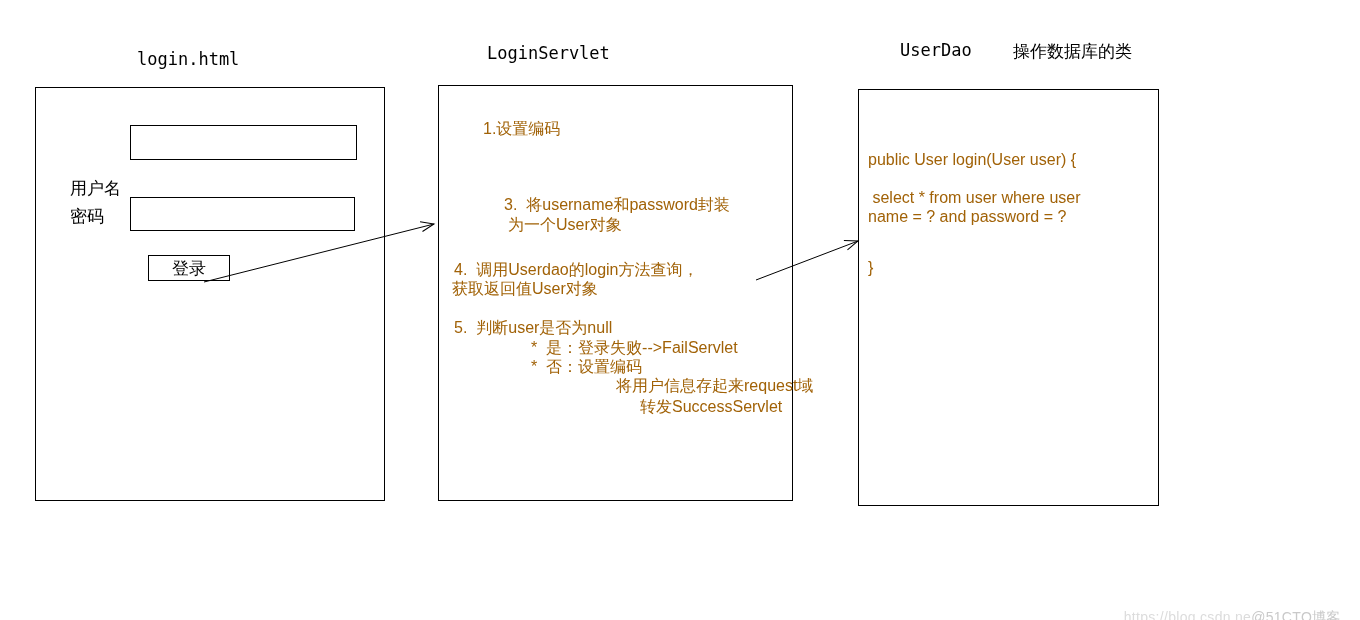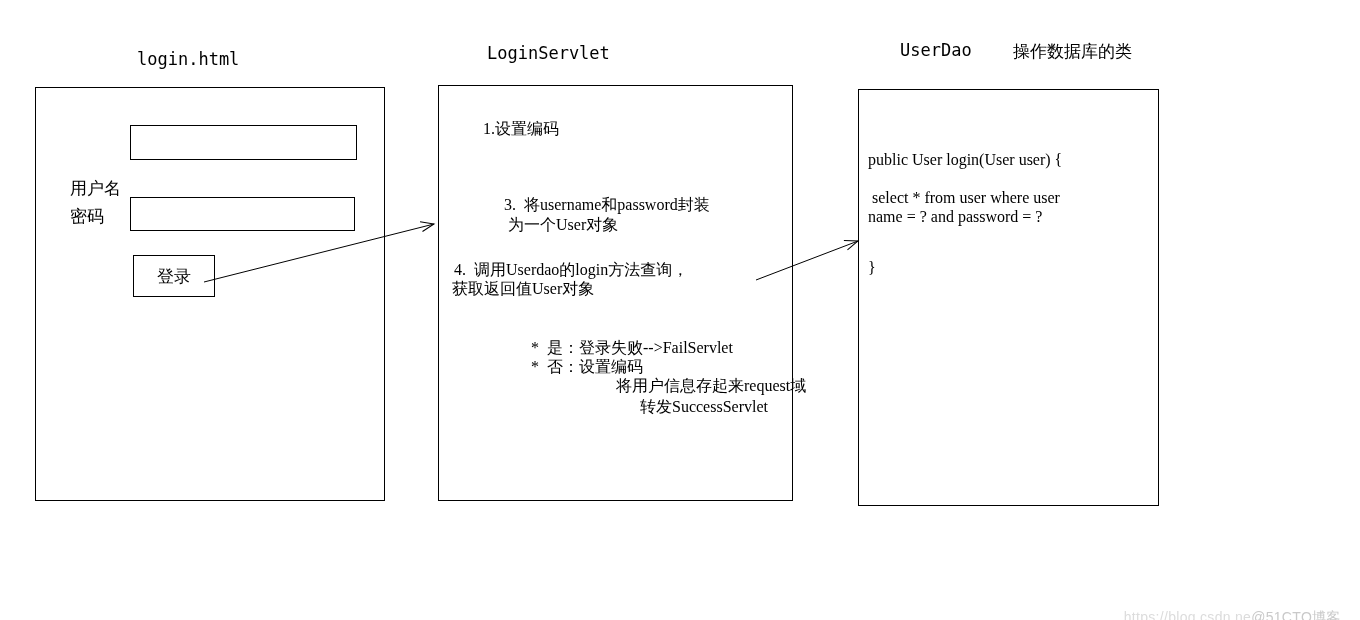--- a/index.html
+++ b/index.html
@@ -11,24 +11,24 @@
     position: relative;
     width: 1360px;
     height: 620px;
     background: #ffffff;
     overflow: hidden;
     font-family: "DejaVu Sans Mono", "Liberation Mono", monospace;
     color: #000000;
   }
   .abs { position: absolute; }
   .mono {
-    font-family: Liberation Serif, serif;
+    font-family: Liberation Sans, sans-serif;
     font-size: 16px;
     line-height: 19px;
-    color: #000000;
+    color: #a16207;
     white-space: pre;
   }
   .title {
     font-family: "DejaVu Sans Mono", "Liberation Mono", monospace;
     font-size: 17px;
     color: #000000;
     white-space: pre;
   }
   .box {
     position: absolute;
@@ -97,35 +97,36 @@
   <div class="box" style="left:35px; top:87px; width:350px; height:414px;"></div>
 
   <div class="abs label-cjk" style="left:70px; top:139px;margin-top:38px;">用户名</div>
 
   <input class="field" style="left: 130px; top: 125px; width: 227px; height: 35px;" type="text">
 
   <div class="abs label-cjk" style="left:70px; top:205px;">密码</div>
 
   <input class="field" style="left: 130px; top: 197px; width: 225px; height: 34px;" type="text">
 
-  <div class="btn" style="left:133px; top:255px; width:82px; height:42px;">登录</div>
+  <div class="btn" style="left:148px; top:255px; width:82px; height:26px;">登录</div>
 
   <div class="box" style="left:438px; top:85px; width:355px; height:416px;"></div>
 
   <div class="abs mono" style="left:483px; top:119px;">1.设置编码</div>
 
 
   <div class="abs mono" style="left:483px; top:195px;margin-left:21px;">3.  将username和password封装</div>
 
   <div class="abs mono" style="left:508px; top:215px;">为一个User对象</div>
 
   <div class="abs mono" style="left:454px; top:260px;">4.  调用Userdao的login方法查询，</div>
 
   <div class="abs mono" style="left:452px; top:279px;">获取返回值User对象</div>
 
+  <div class="abs mono" style="left:454px; top:318px;">5.  判断user是否为null</div>
 
   <div class="abs mono" style="left:531px; top:338px;">*  是：登录失败--&gt;FailServlet</div>
 
   <div class="abs mono" style="left:531px; top:357px;">*  否：设置编码</div>
 
   <div class="abs mono" style="left:616px; top:376px;">将用户信息存起来request域</div>
 
   <div class="abs mono" style="left:620px; top:397px;margin-left:20px;">转发SuccessServlet</div>
 
   <div class="box" style="left:858px; top:89px; width:301px; height:417px;"></div>

